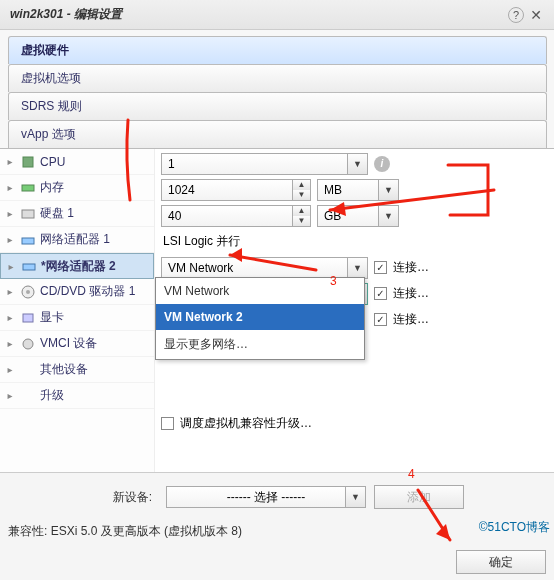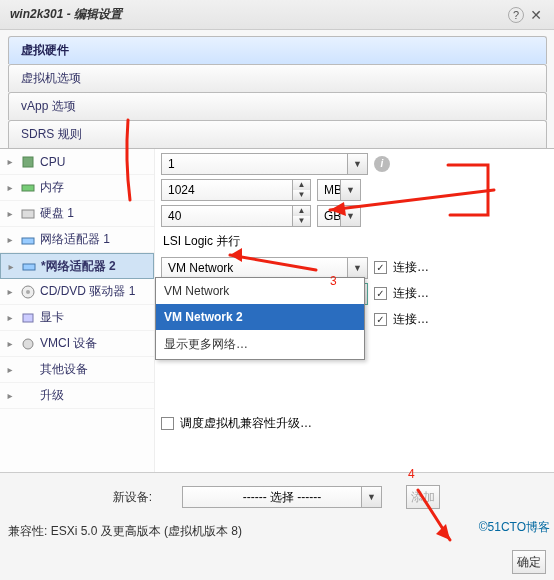--- a/index.html
+++ b/index.html
@@ -16,58 +16,58 @@
 .leftcol { width:155px; background:#fdfdfd; border-right:1px solid #eee; }
 .row-l { display:flex; align-items:center; padding:4px 4px; height:26px; border-bottom:1px solid #f2f2f2; cursor:pointer;}
 .row-l.selected { background:#d0e3f5; border:1px solid #8ab; }
 .tw { width:12px; color:#888; font-size:10px; text-align:center;}
 .ic { width:16px; height:16px; margin:0 4px; display:inline-flex; align-items:center; justify-content:center;}
 .lbl { color:#336; }
 .rightcol { flex:1; padding:2px 6px; position:relative; }
 .row-r { height:26px; display:flex; align-items:center; gap:6px; border-bottom:1px solid transparent;}
 .spinner, .select { height:22px; border:1px solid #aaa; background:linear-gradient(#fff,#f3f3f3); display:inline-flex; align-items:center; padding:0 6px; position:relative;}
 .spinner.w1{width:150px;}
-.select.w1{width:207px;} .select.w2{width:44px;}
+.select.w1{width:207px;} .select.w2{width:82px;}
 .spin-btns { position:absolute; right:0; top:0; bottom:0; width:18px; display:flex; flex-direction:column;}
 .spin-btns span{flex:1; border-left:1px solid #aaa; display:flex; align-items:center; justify-content:center; font-size:8px; color:#444; background:linear-gradient(#fdfdfd,#e5e5e5); cursor:pointer;}
 .dd-arrow { position:absolute; right:0; top:0; bottom:0; width:20px; border-left:1px solid #aaa; display:flex; align-items:center; justify-content:center; font-size:9px; color:#444; background:linear-gradient(#fdfdfd,#e5e5e5); cursor:pointer;}
 .select.open { border:1px solid #5a9; }
 .info-icon { width:16px; height:16px; border-radius:50%; background:#bbb; color:#fff; display:inline-flex; align-items:center; justify-content:center; font-size:10px; font-style:italic; font-weight:bold;}
 .chk { width:13px; height:13px; border:1px solid #888; display:inline-flex; align-items:center; justify-content:center; background:#fff; font-size:10px; color:#333;}
 .scsitext { color:#000000; padding-left:2px; }
 .dropdown-menu { position:absolute; top:128px; left:0px; width:210px; border:1px solid #888; background:#fff; z-index:10; box-shadow:2px 2px 4px rgba(0,0,0,.2);}
 .dd-item { padding:6px 8px; cursor:pointer; color:#333;}
 .dd-item.sel { background:#2a6dbf; color:#fff; font-weight:bold;}
 .bottom { position:absolute; bottom:0; left:0; right:0; background:#f5f5f5; border-top:1px solid #ccc; padding:6px 8px;}
-.newdev { display:flex; align-items:center; justify-content:flex-start; gap:24px; padding:6px 0 10px;}
+.newdev { display:flex; align-items:center; justify-content:flex-start; gap:8px; padding:6px 0 10px;}
 .newdev .lab { width:150px; text-align:right; padding-right:6px; color:#333;}
 .newdev .select{width:200px;}
-.btn { height:24px; padding:0 4px; border:1px solid #aaa; background:linear-gradient(#fdfdfd,#e9e9e9); color:#333; cursor:pointer; display:inline-flex; align-items:center; }
+.btn { height:24px; padding:0 32px; border:1px solid #aaa; background:linear-gradient(#fdfdfd,#e9e9e9); color:#333; cursor:pointer; display:inline-flex; align-items:center; }
 .btn.dis { color:#aaa; }
 .compat { color:#333; padding:4px 0 10px;}
 .footer-btns { display:flex; justify-content:flex-end; gap:6px; }
 .annot-red { position:absolute; pointer-events:none; z-index:20;}
 .watermark { position:absolute; right:4px; bottom:44px; color:#0369a1; font-size:12px;}
 svg { overflow:visible; }
 </style>
 </head>
 <body>
 
 <div class="titlebar">
   <span class="title">win2k301 - 编辑设置</span>
   <span class="spacer"></span>
   <span class="help-icon">?</span>
   <span class="close-icon">✕</span>
 </div>
 
 <div class="tabs">
   <div class="tab active">虚拟硬件</div>
   <div class="tab">虚拟机选项</div>
+  <div class="tab">SDRS 规则</div>
   <div class="tab">vApp 选项</div>
-  <div class="tab">SDRS 规则</div>
 </div>
 
 <div class="content">
   <div class="leftcol">
     <div class="row-l">
         <span class="tw">▸</span>
         <span class="ic">
           <svg width="14" height="14">
             <rect x="2" y="2" width="10" height="10" fill="#7a7" stroke="#585"></rect>
           </svg>

